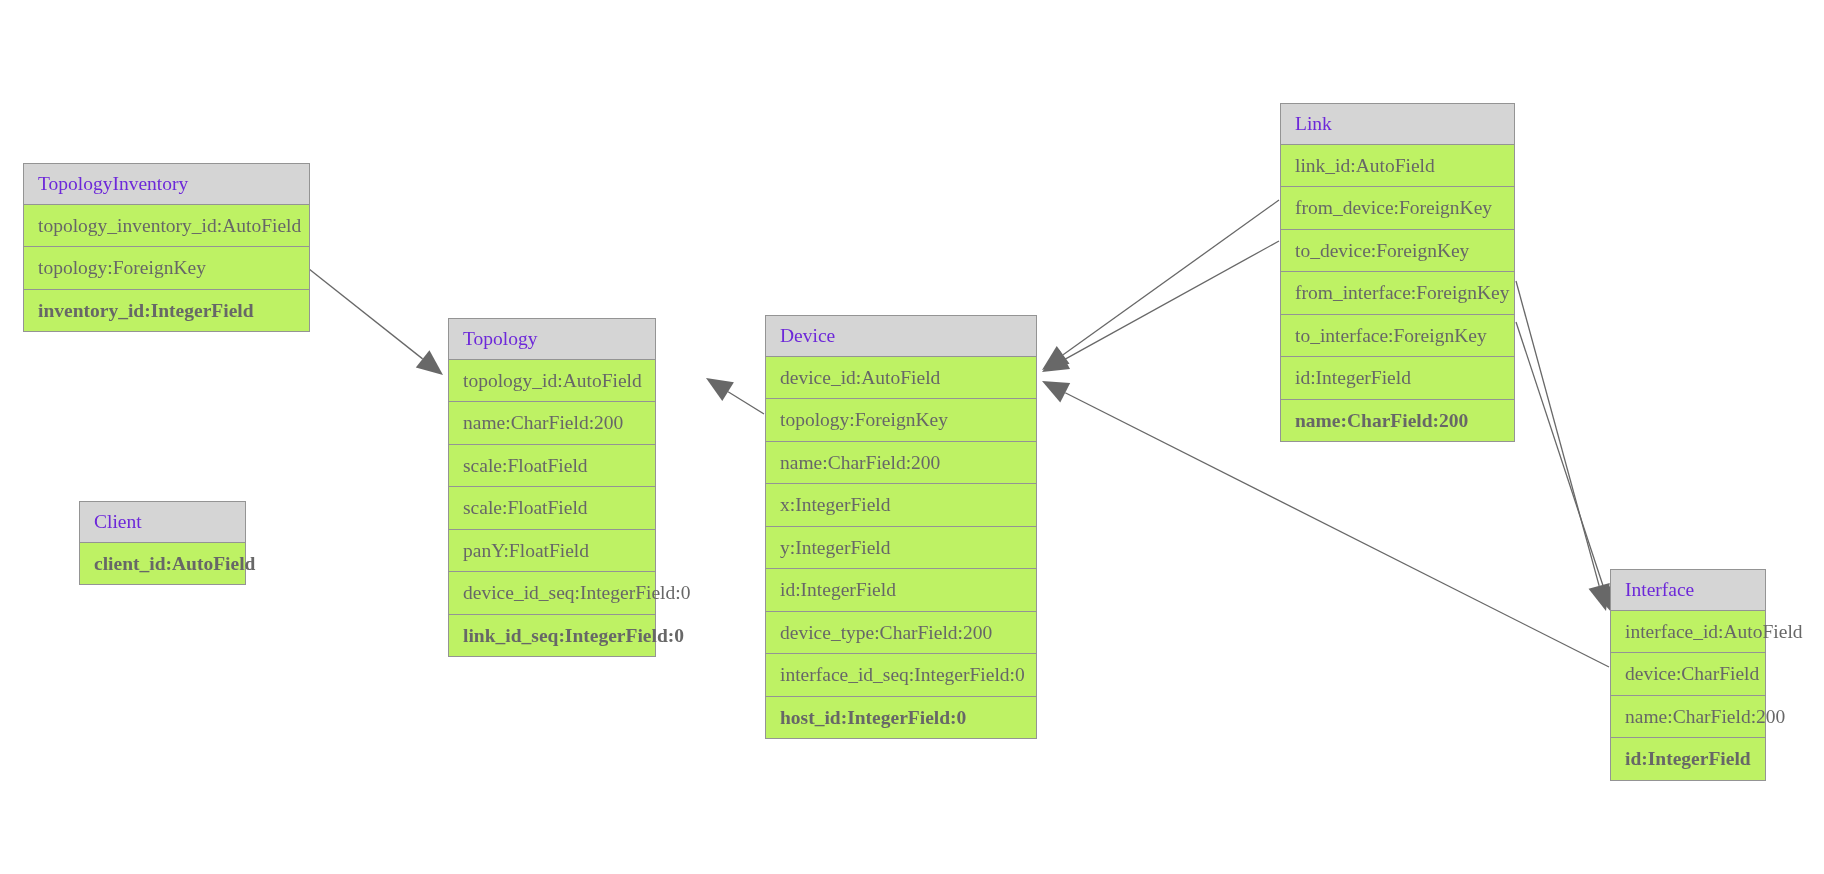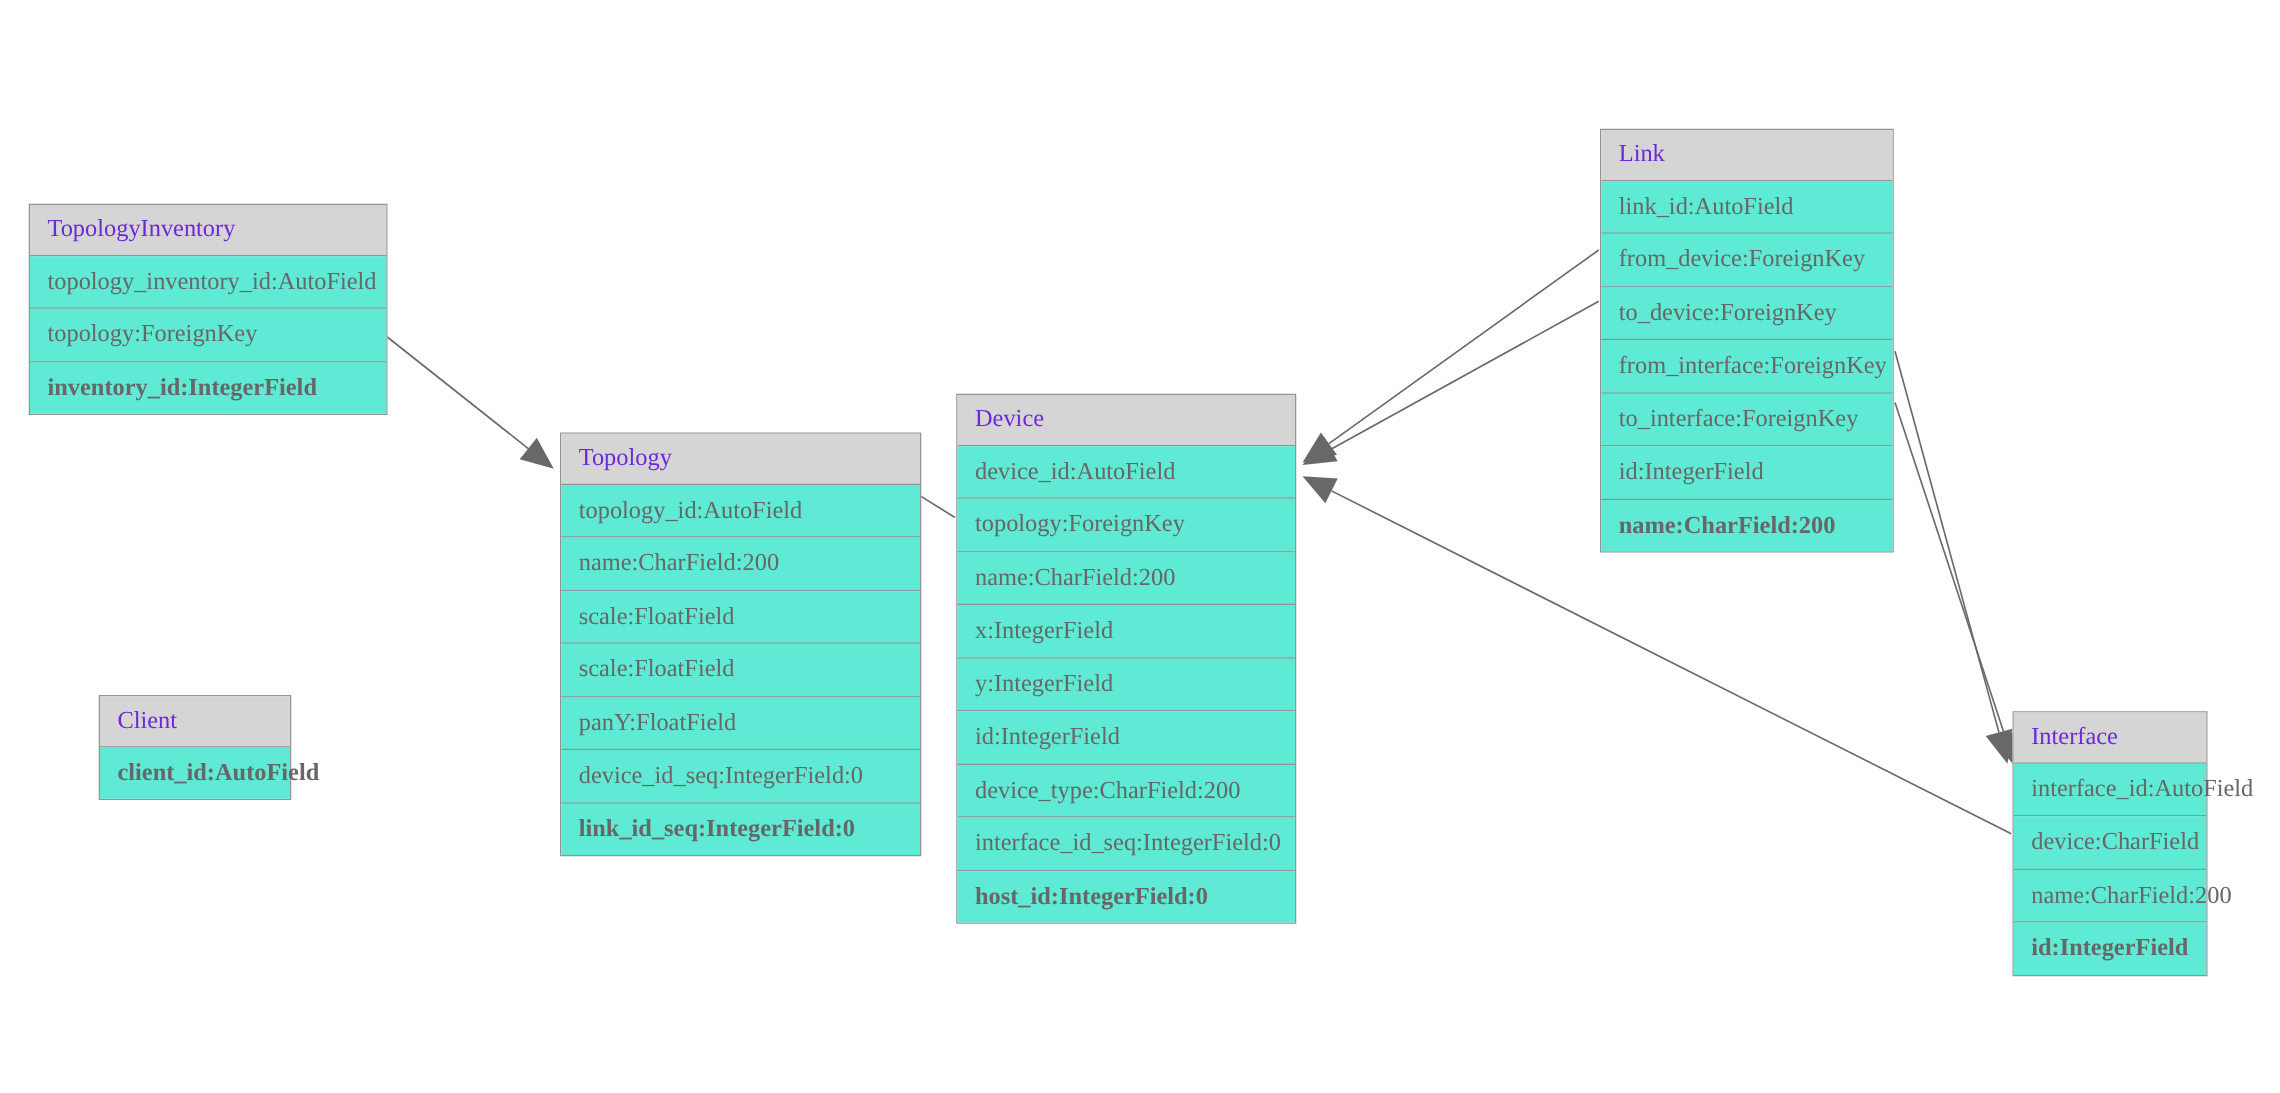--- a/index.html
+++ b/index.html
@@ -48,21 +48,21 @@
     display: block;
   }
   .entity-row {
     box-sizing: border-box;
     border-bottom: 1px solid #949494;
     color: #676767;
     font-size: 19.5px;
     line-height: 1;
     padding: 11px 0 11px 14px;
     white-space: nowrap;
-    background: #5eead4;
+    background: #bef264;
   }
   .entity-row:last-child {
     border-bottom: none;
     font-weight: bold;
   }
 </style>
 </head>
 <body>
 
 <div id="canvas">
@@ -100,27 +100,27 @@
 
   <div id="entities">
       <div class="entity" style="left: 23px; top: 163px; width: 287px;">
         <div class="entity-title">TopologyInventory</div>
         <div class="entity-rows">
           <div class="entity-row">topology_inventory_id:AutoField</div>
           <div class="entity-row">topology:ForeignKey</div>
           <div class="entity-row">inventory_id:IntegerField</div>
         </div>
       </div>
-      <div class="entity" style="left: 79px; top: 556px; width: 154px;">
+      <div class="entity" style="left: 79px; top: 501px; width: 167px;">
         <div class="entity-title">Client</div>
         <div class="entity-rows">
           <div class="entity-row">client_id:AutoField</div>
         </div>
       </div>
-      <div class="entity" style="left: 448px; top: 318px; width: 289px; margin-top: 28px;">
+      <div class="entity" style="left: 448px; top: 318px; width: 208px;">
         <div class="entity-title">Topology</div>
         <div class="entity-rows">
           <div class="entity-row">topology_id:AutoField</div>
           <div class="entity-row">name:CharField:200</div>
           <div class="entity-row">scale:FloatField</div>
           <div class="entity-row">scale:FloatField</div>
           <div class="entity-row">panY:FloatField</div>
           <div class="entity-row">device_id_seq:IntegerField:0</div>
           <div class="entity-row">link_id_seq:IntegerField:0</div>
         </div>

